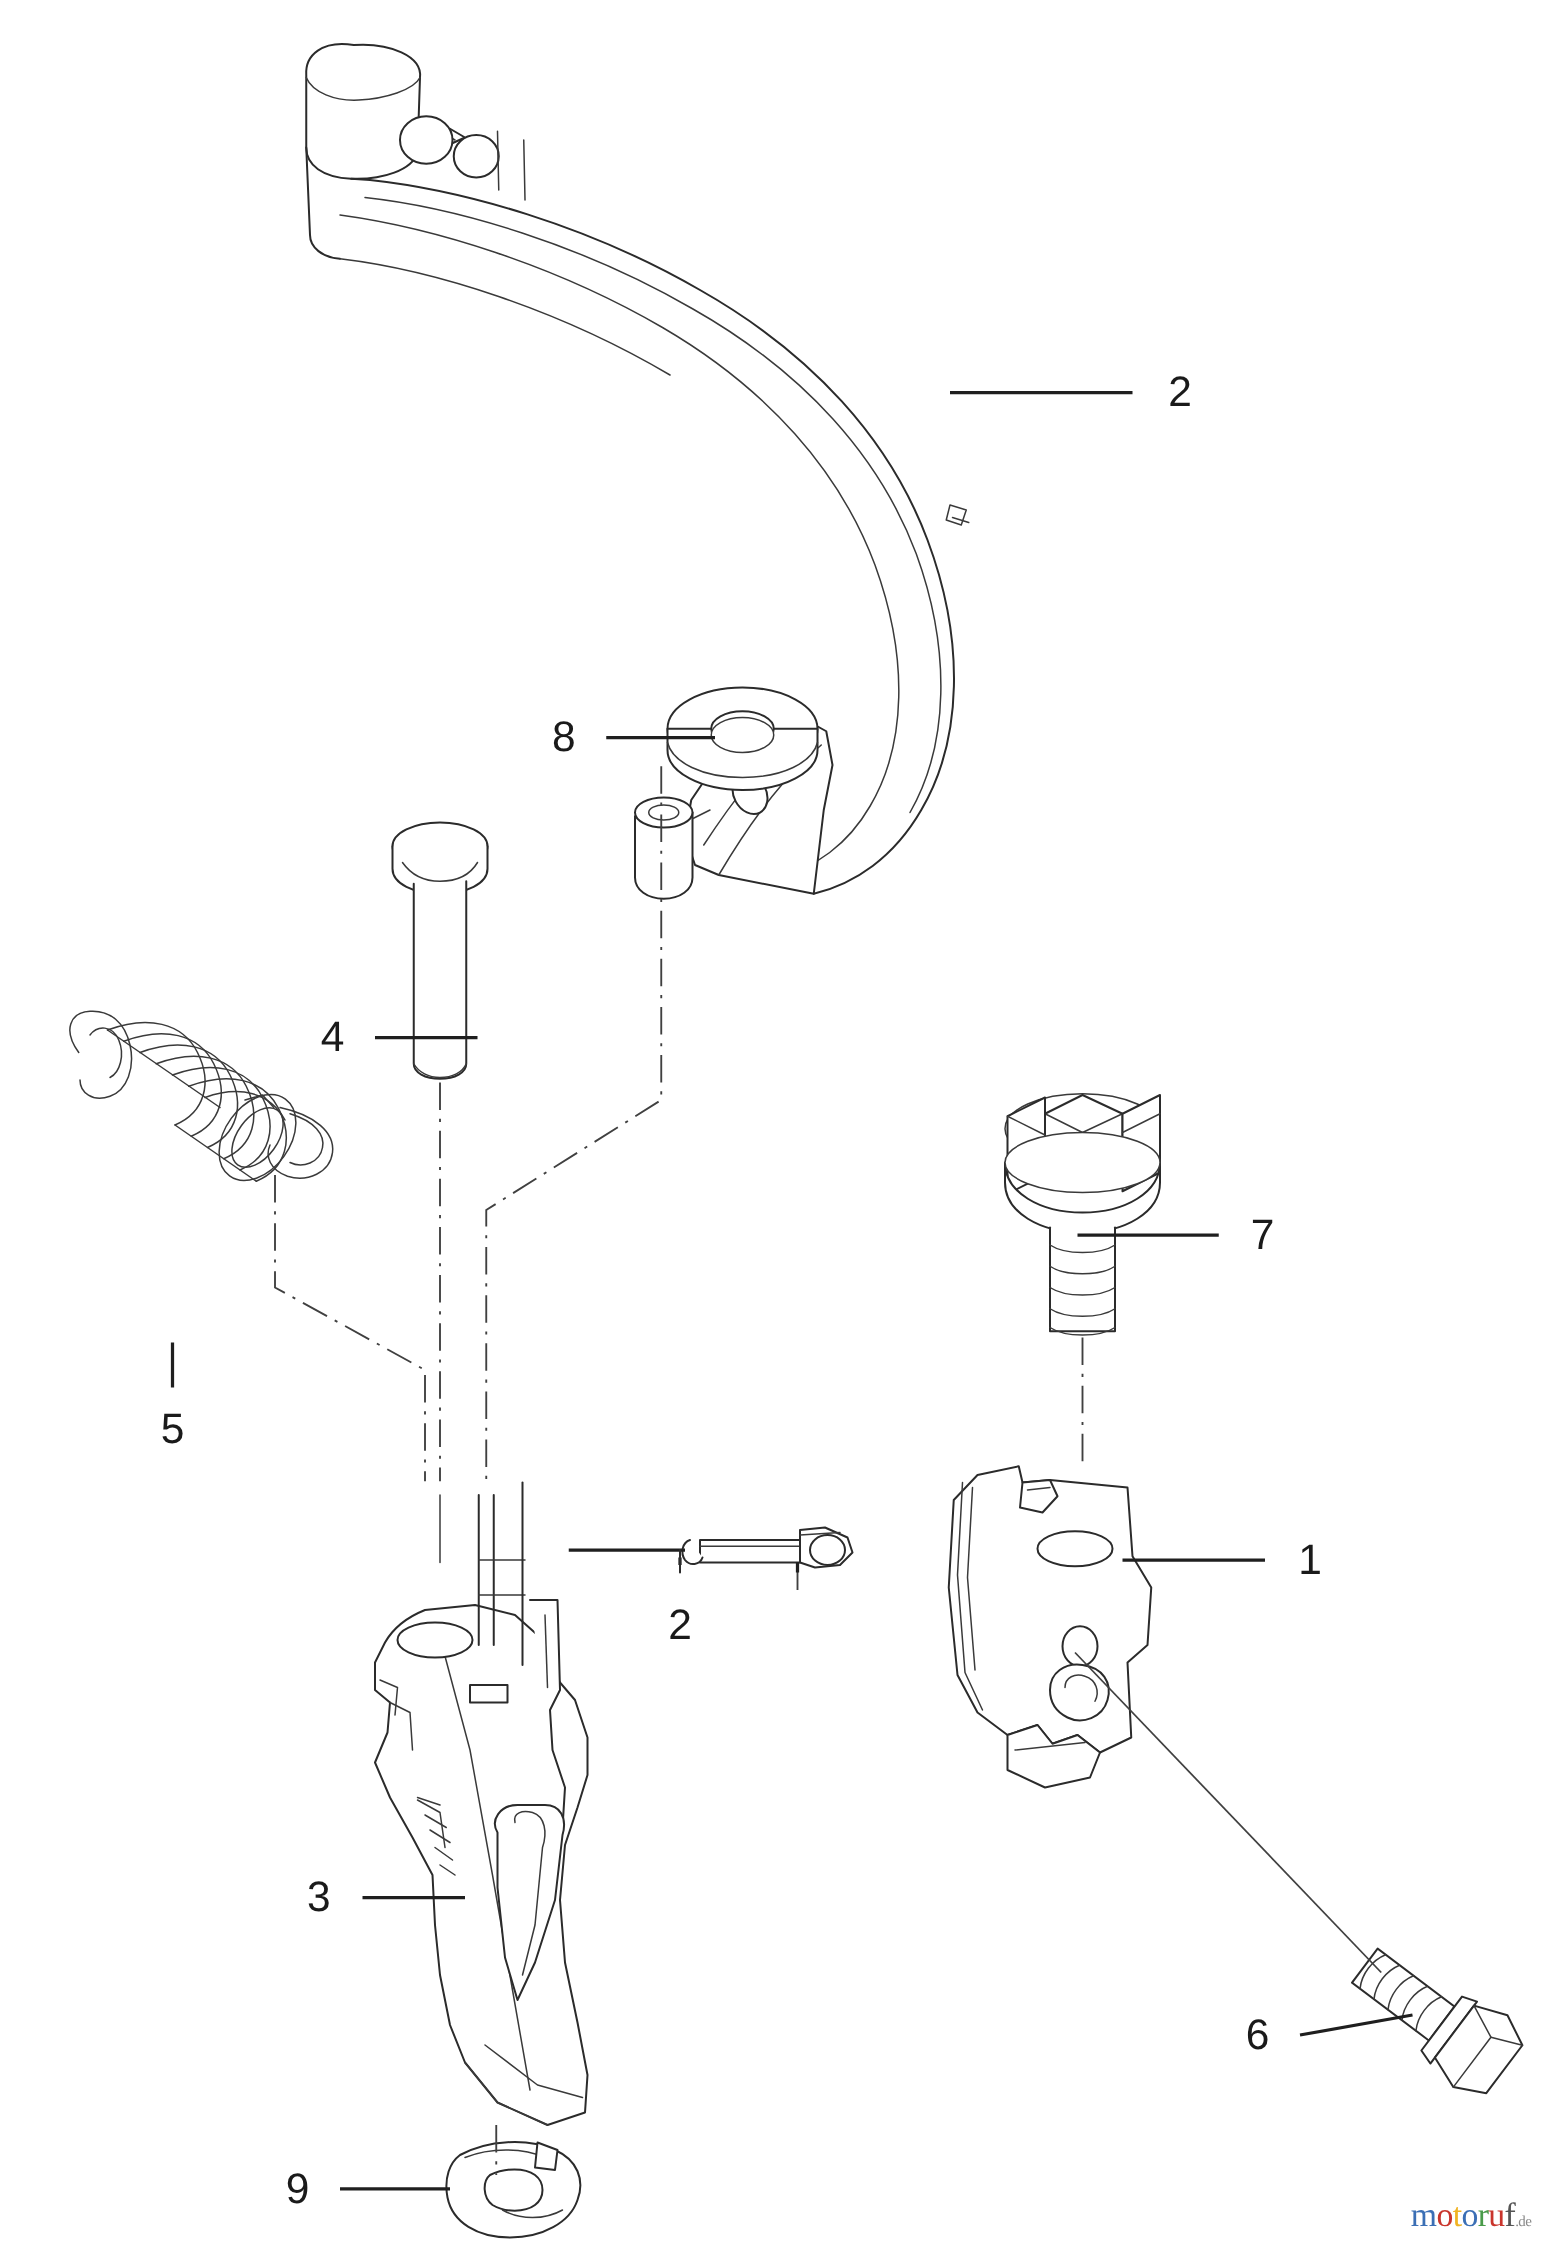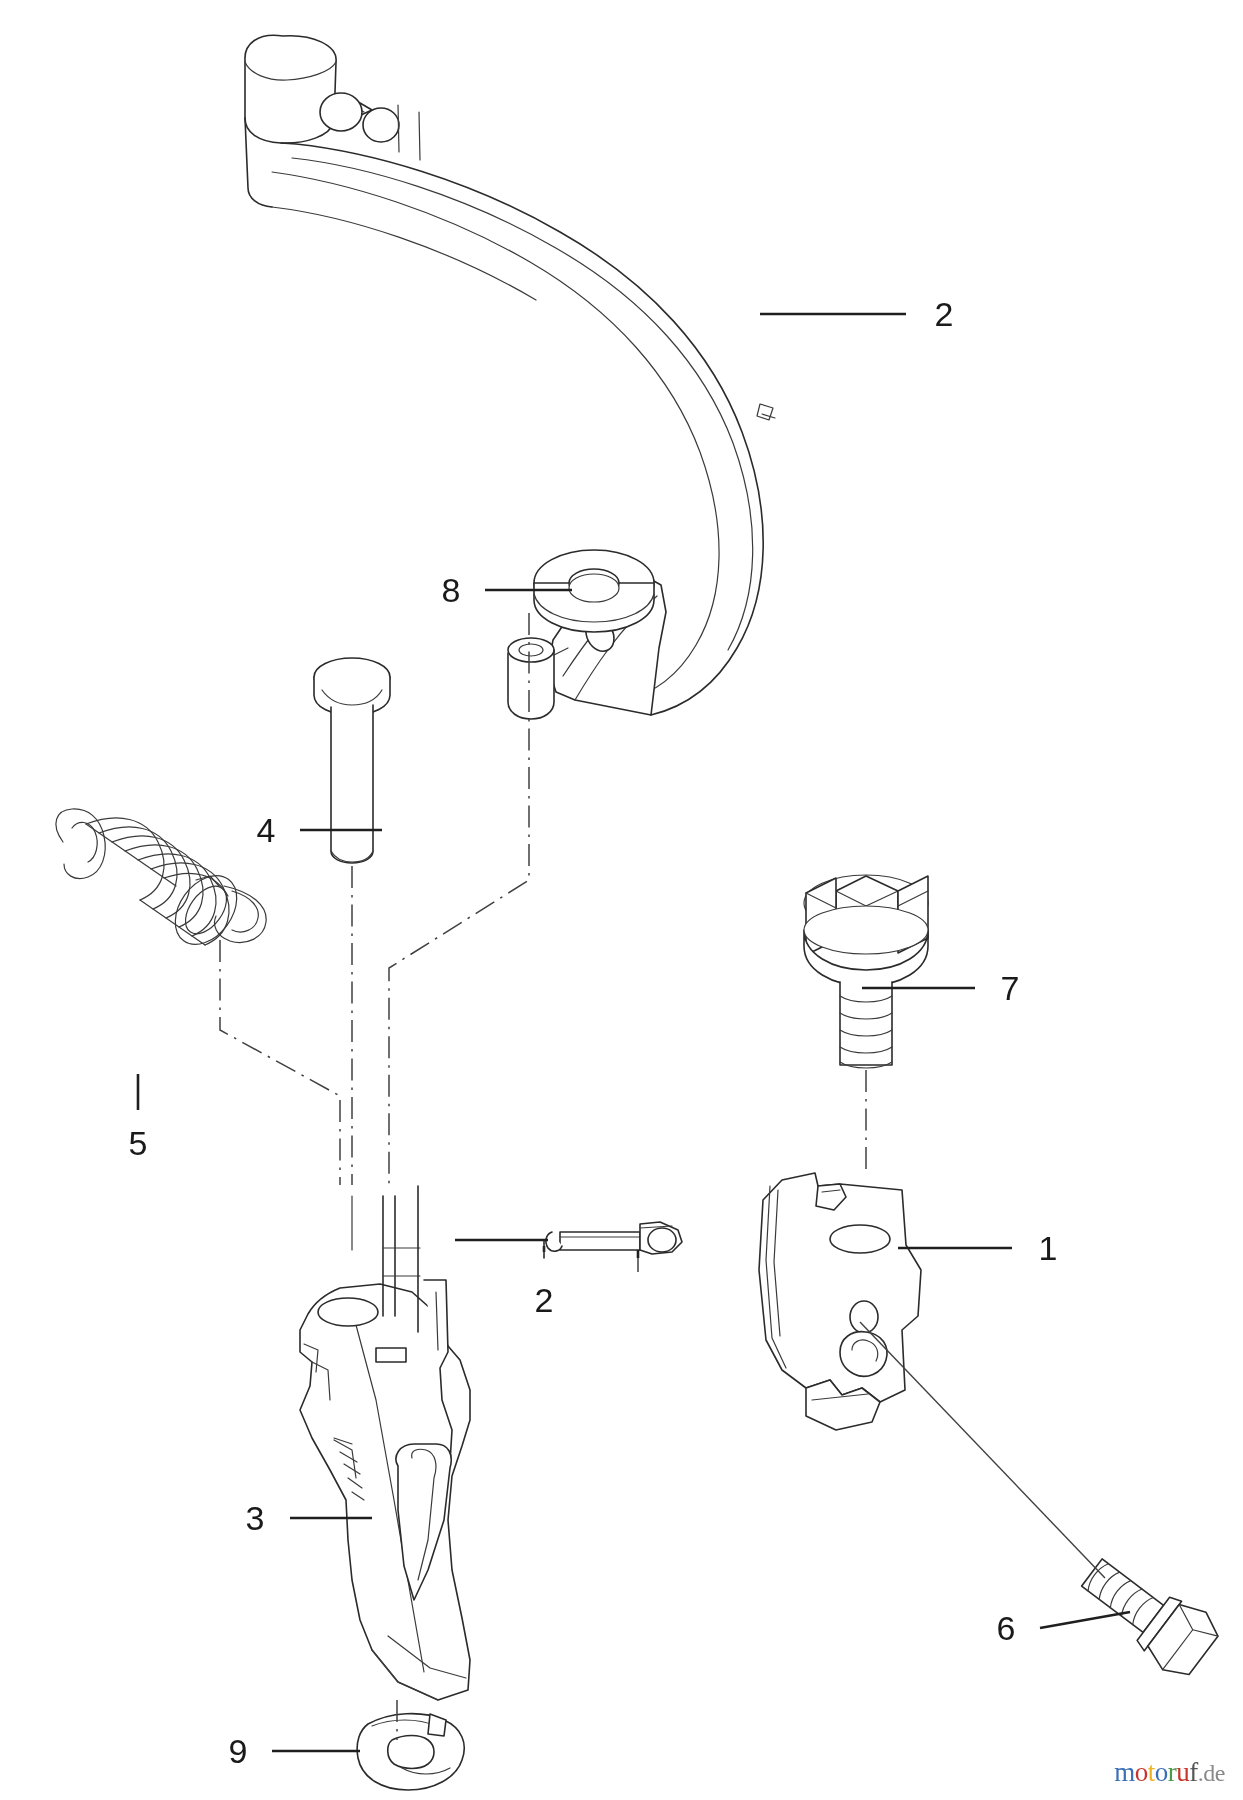--- a/index.html
+++ b/index.html
@@ -41,21 +41,21 @@
     right: 18px;
     bottom: 12px;
     font-family: "Liberation Serif", serif;
     font-size: 27px;
     letter-spacing: -0.5px;
     white-space: nowrap;
     user-select: none;
   }
   #watermark .wm-suffix {
     color: #8a8a8a;
-    font-size: 24px;
+    font-size: 12px;
   }
 </style>
 </head>
 <body>
 
 <div id="page">
 
   <svg id="diagram-svg" viewBox="0 0 1243 1800" xmlns="http://www.w3.org/2000/svg">
     <defs>
       <style>

